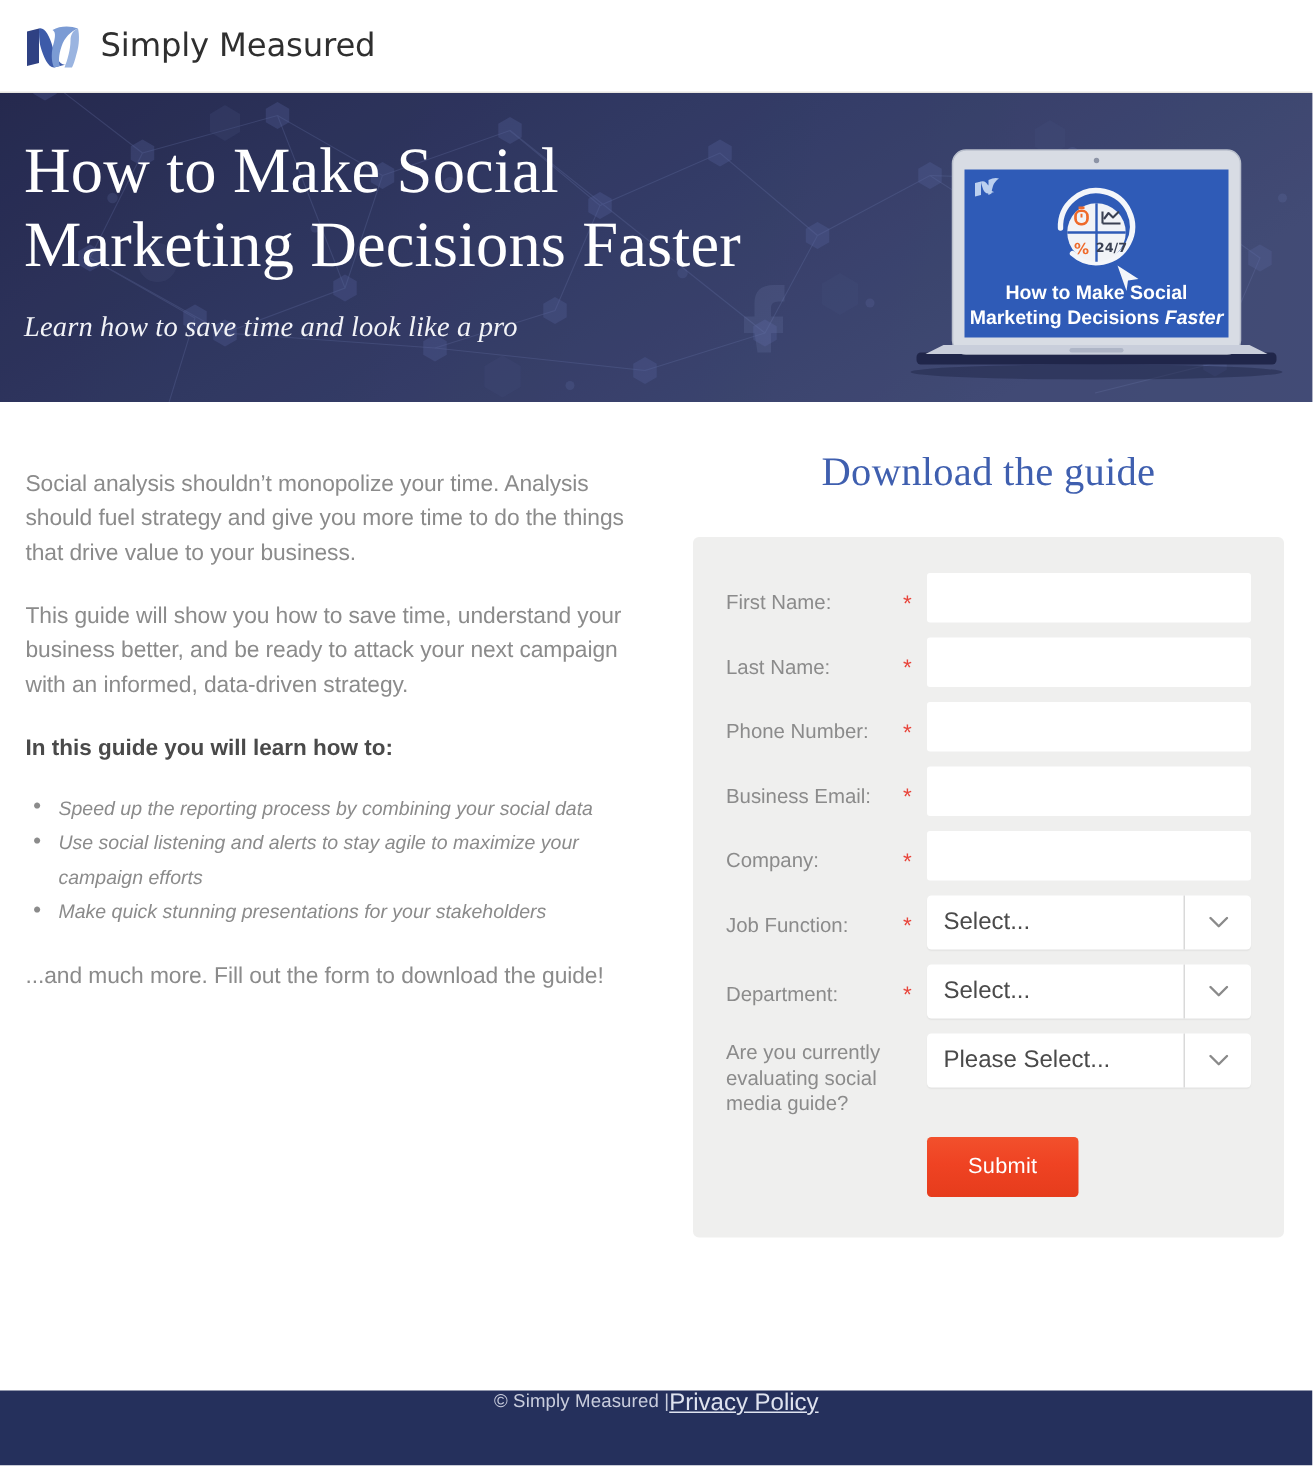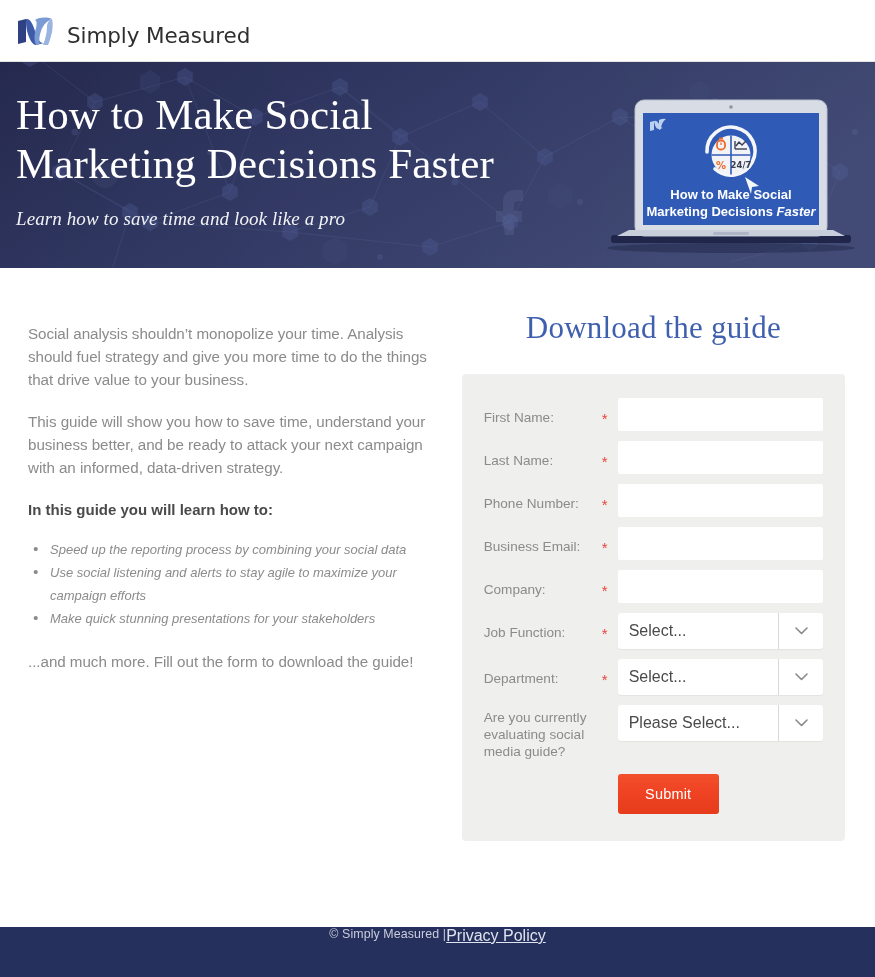--- a/index.html
+++ b/index.html
@@ -15,21 +15,21 @@
 
   
   .site-header {
     height: 62px;
     background: #ffffff;
     border-bottom: 1px solid #e6e4e0;
     display: flex;
     align-items: center;
     padding-left: 16px;
   }
-  .brand { display: flex; align-items: flex-end; gap: 11px; }
+  .brand { display: flex; align-items: center; gap: 11px; }
   .brand-mark { width: 40px; height: 34px; display: block; }
   .brand-name {
     font-size: 21.5px;
     color: #2f2f2f;
     font-family: "DejaVu Sans", sans-serif;
     letter-spacing: -0.1px;
     font-weight: 400;
   }
 
   
@@ -71,21 +71,21 @@
     right: 18px;
     top: 36px;
     width: 252px;
     height: 156px;
     z-index: 4;
   }
 
   
   .main {
     display: flex;
-    padding: 12px;
+    padding: 1px;
     height: 537px;
     background: #ffffff;
     border-radius: 9px;
   }
   .col-left { width: 462px; padding: 42px 30px 0 16px; }
   .col-right { width: 413px; padding: 30px 18px 0 0; }
 
   .body-p {
     font-size: 15.2px;
     line-height: 23px;
@@ -116,21 +116,21 @@
     left: 5px;
     top: -1px;
     color: #8b8b8b;
     font-size: 15px;
   }
 
   
   .form-heading {
     text-align: center;
     font-family: "Liberation Serif", serif;
-    font-size: 31px;
+    font-size: 27px;
     color: #3f5faf;
     font-weight: 400;
     letter-spacing: 0.2px;
     margin-bottom: 28px;
   }
   .form-panel {
     background: #efefee;
     border-radius: 4px;
     padding: 24px 22px 27px 22px;
     margin-top: 20px;

